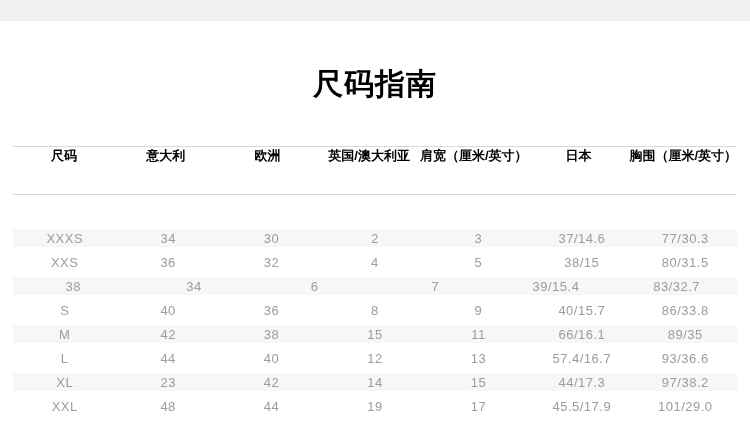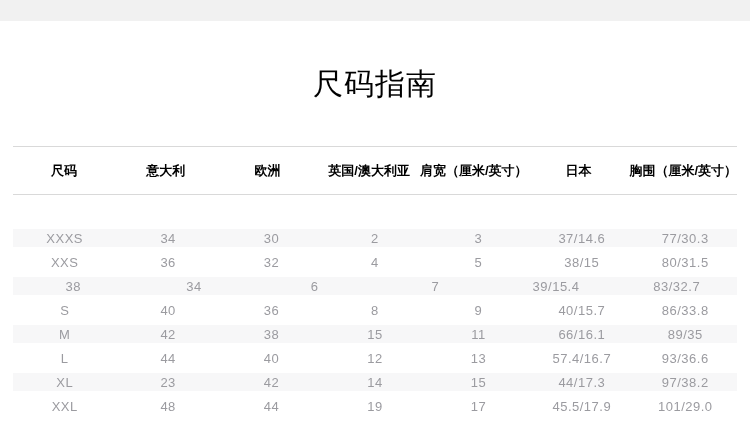--- a/index.html
+++ b/index.html
@@ -14,53 +14,54 @@
     width: 750px;
     height: 21px;
     background: #f1f1f1;
   }
   .page-title {
     margin-top: 45px;
     height: 36px;
     line-height: 36px;
     text-align: center;
     font-size: 30px;
-    font-weight: 400;
+    font-weight: 700;
     color: #000000;
     letter-spacing: 1px;
   }
   .size-table {
     margin: 44px 13px 0 13px; 
     width: 724px;
   }
   .header-row {
     display: flex;
     height: 49px;
     border-top: 1px solid #d9d9d9;
     border-bottom: 1px solid #d9d9d9;
-    align-items: center;
+    align-items: flex-start;
   }
   .header-cell {
     font-size: 13px;
     font-weight: 700;
     color: #000000;
   }
   .table-body {
     margin-top: 31px; 
   }
   .row {
     display: flex;
     height: 24px;
     align-items: center;
   }
   .row.striped {
     background: linear-gradient(to bottom,
       #ffffff 0px, #ffffff 3px,
       #f7f7f8 3px, #f7f7f8 21px,
       #ffffff 21px, #ffffff 24px);
+    justify-content: flex-end;
   }
   .cell {
     flex: 1 1 0;
     text-align: center;
     white-space: nowrap;
   }
   .row .cell {
     font-size: 13px;
     color: #9b9ba0;
     letter-spacing: 0.5px;

